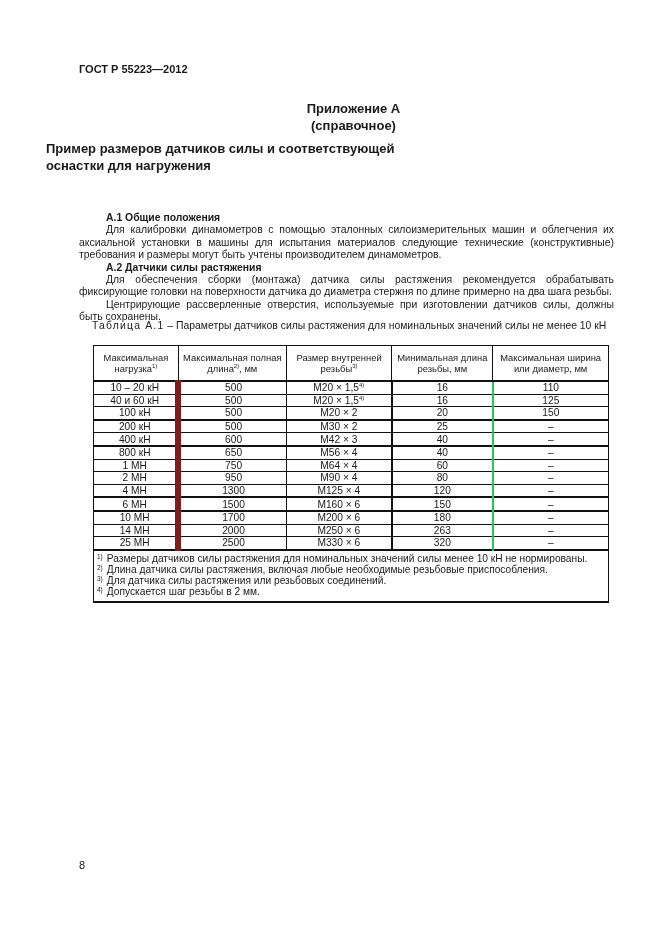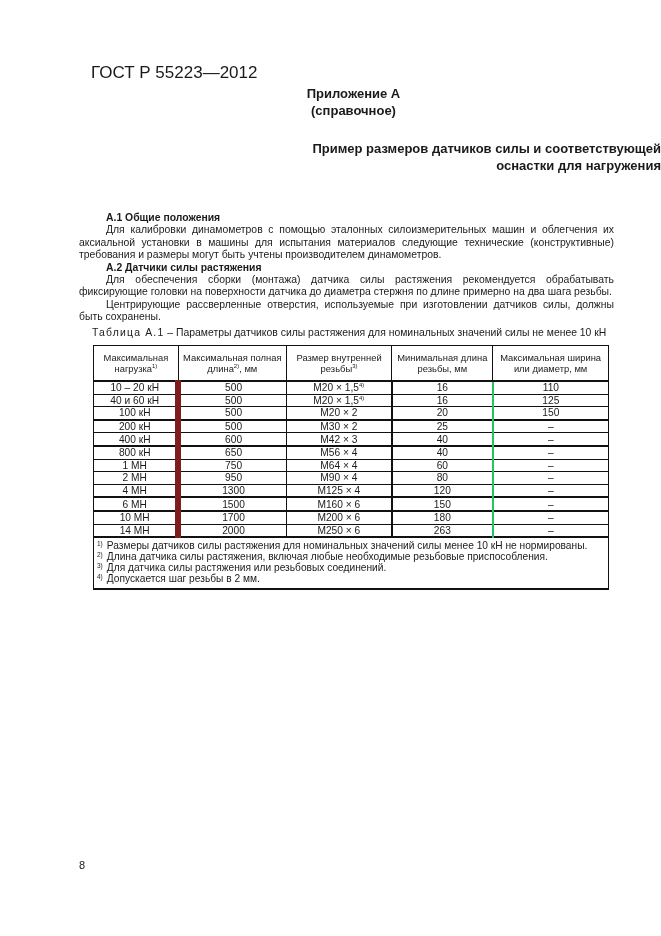--- a/index.html
+++ b/index.html
@@ -2,44 +2,44 @@
 <html><head>
   <meta charset="utf-8">
   <style>
     html, body { margin: 0; padding: 0; background: #ffffff; }
     body {
       width: 661px; height: 936px; position: relative; overflow: hidden;
       font-family: "Liberation Sans", sans-serif; color: #1a1a1a;
     }
     .doc-code {
       position: absolute; left: 79px; top: 63px;
-      font-size: 17px; font-weight: normal; margin-left: 12px;
+      font-size: 11px; font-weight: bold;
     }
     .appendix {
-      position: absolute; left: 0; width: 661px; top: 85px;
+      position: absolute; left: 0; width: 661px; top: 100px;
       text-align: center; font-size: 13px; font-weight: bold; line-height: 17px;
       padding-left: 46px; box-sizing: border-box;
     }
     .appendix div { text-align: center; }
     .title {
       position: absolute; left: 0; width: 661px; top: 140px;
-      text-align: right; font-size: 13px; font-weight: bold; line-height: 17px;
+      text-align: left; font-size: 13px; font-weight: bold; line-height: 17px;
       padding-left: 46px; box-sizing: border-box;
     }
     .body-text {
       position: absolute; left: 79px; width: 535px; top: 181px;
       font-size: 10.4px; line-height: 12.4px; text-align: justify; margin-top: 31px;
     }
     .body-text .h { font-weight: bold; text-indent: 27px; }
     .body-text p { margin: 0; text-indent: 27px; }
     .body-text p.last-left { text-align-last: left; }
 
     .table-caption {
       position: absolute; left: 92px; width: 522px; top: 320px;
-      font-size: 10.4px; line-height: 12px; text-align: justify; margin-top: 7px;
+      font-size: 10.4px; line-height: 12px; text-align: justify;
     }
     .table-caption .lbl { letter-spacing: 1.2px; }
 
     table.data {
       position: absolute; left: 93px; top: 345px;
       width: 516px; border-collapse: collapse;
       font-size: 10.2px;
     }
     table.data th, table.data td {
       border: 1px solid #111;
@@ -206,20 +206,27 @@
         <td class="c5"><span>–</span></td>
       </tr>
       <tr>
         <td class="c1"><span>14 МН</span></td>
         <td class="c2"><span>2000</span></td>
         <td class="c3"><span>М250 × 6</span><sup></sup></td>
         <td class="c4"><span>263</span></td>
         <td class="c5"><span>–</span></td>
       </tr>
       <tr>
+        <td class="c1"><span>25 МН</span></td>
+        <td class="c2"><span>2500</span></td>
+        <td class="c3"><span>М330 × 6</span><sup></sup></td>
+        <td class="c4"><span>320</span></td>
+        <td class="c5"><span>–</span></td>
+      </tr>
+      <tr>
         <td colspan="5" class="notes">
           <span class="note note1"><sup>1)</sup><span>Размеры датчиков силы растяжения для номинальных значений силы менее 10 кН не нормированы.</span></span>
           <span class="note"><sup>2)</sup><span>Длина датчика силы растяжения, включая любые необходимые резьбовые приспособления.</span></span>
           <span class="note"><sup>3)</sup><span>Для датчика силы растяжения или резьбовых соединений.</span></span>
           <span class="note"><sup>4)</sup><span>Допускается шаг резьбы в 2 мм.</span></span>
         </td>
       </tr>
     </tbody>
 </table>
 

